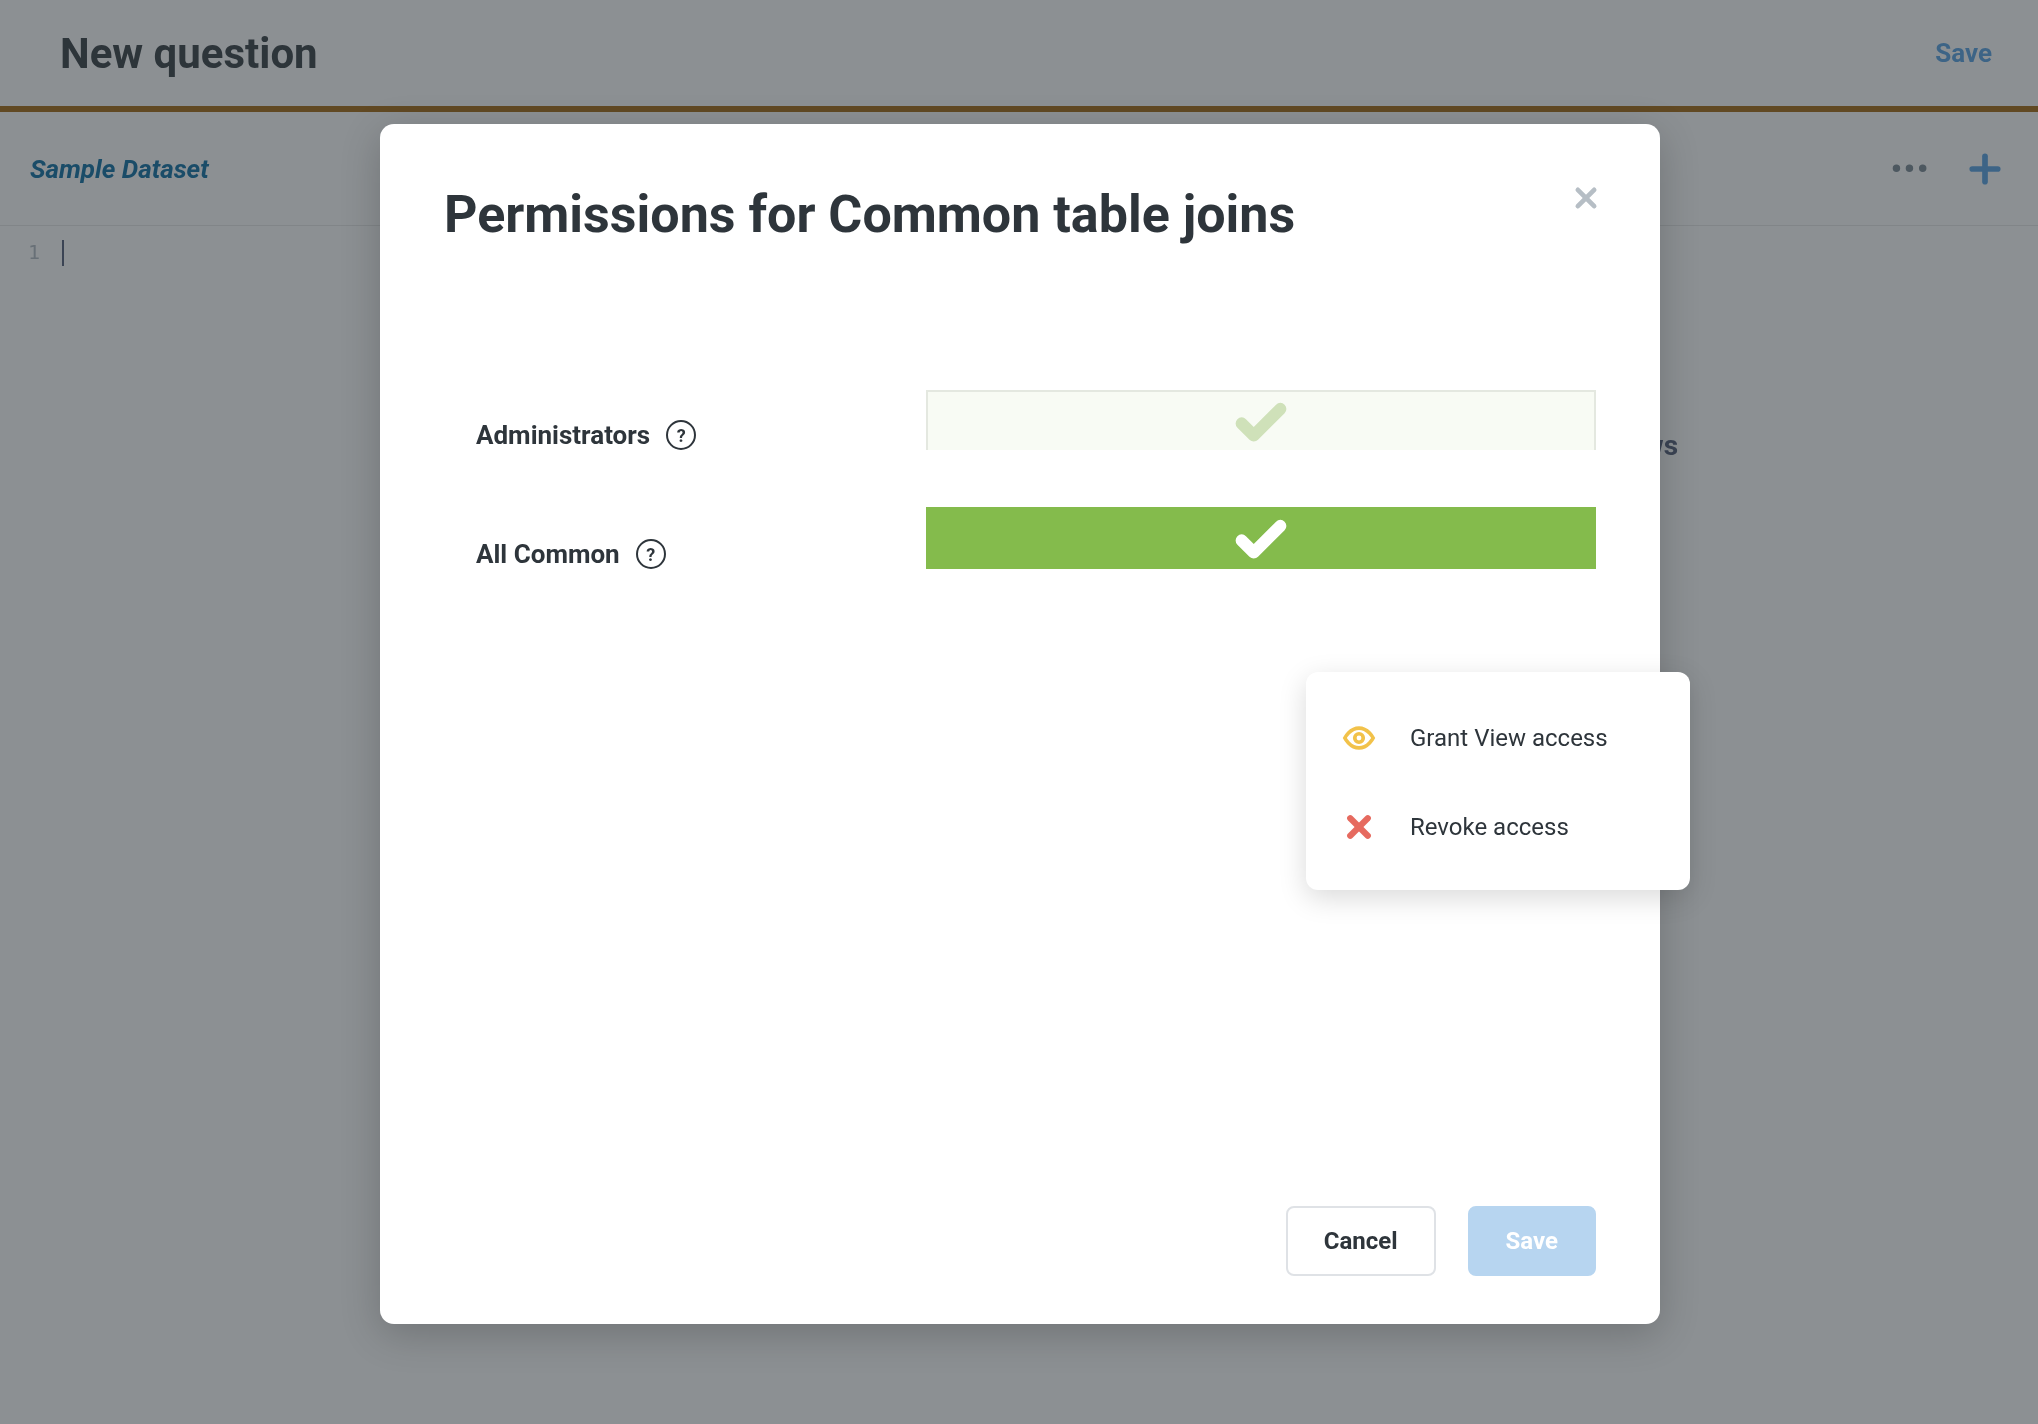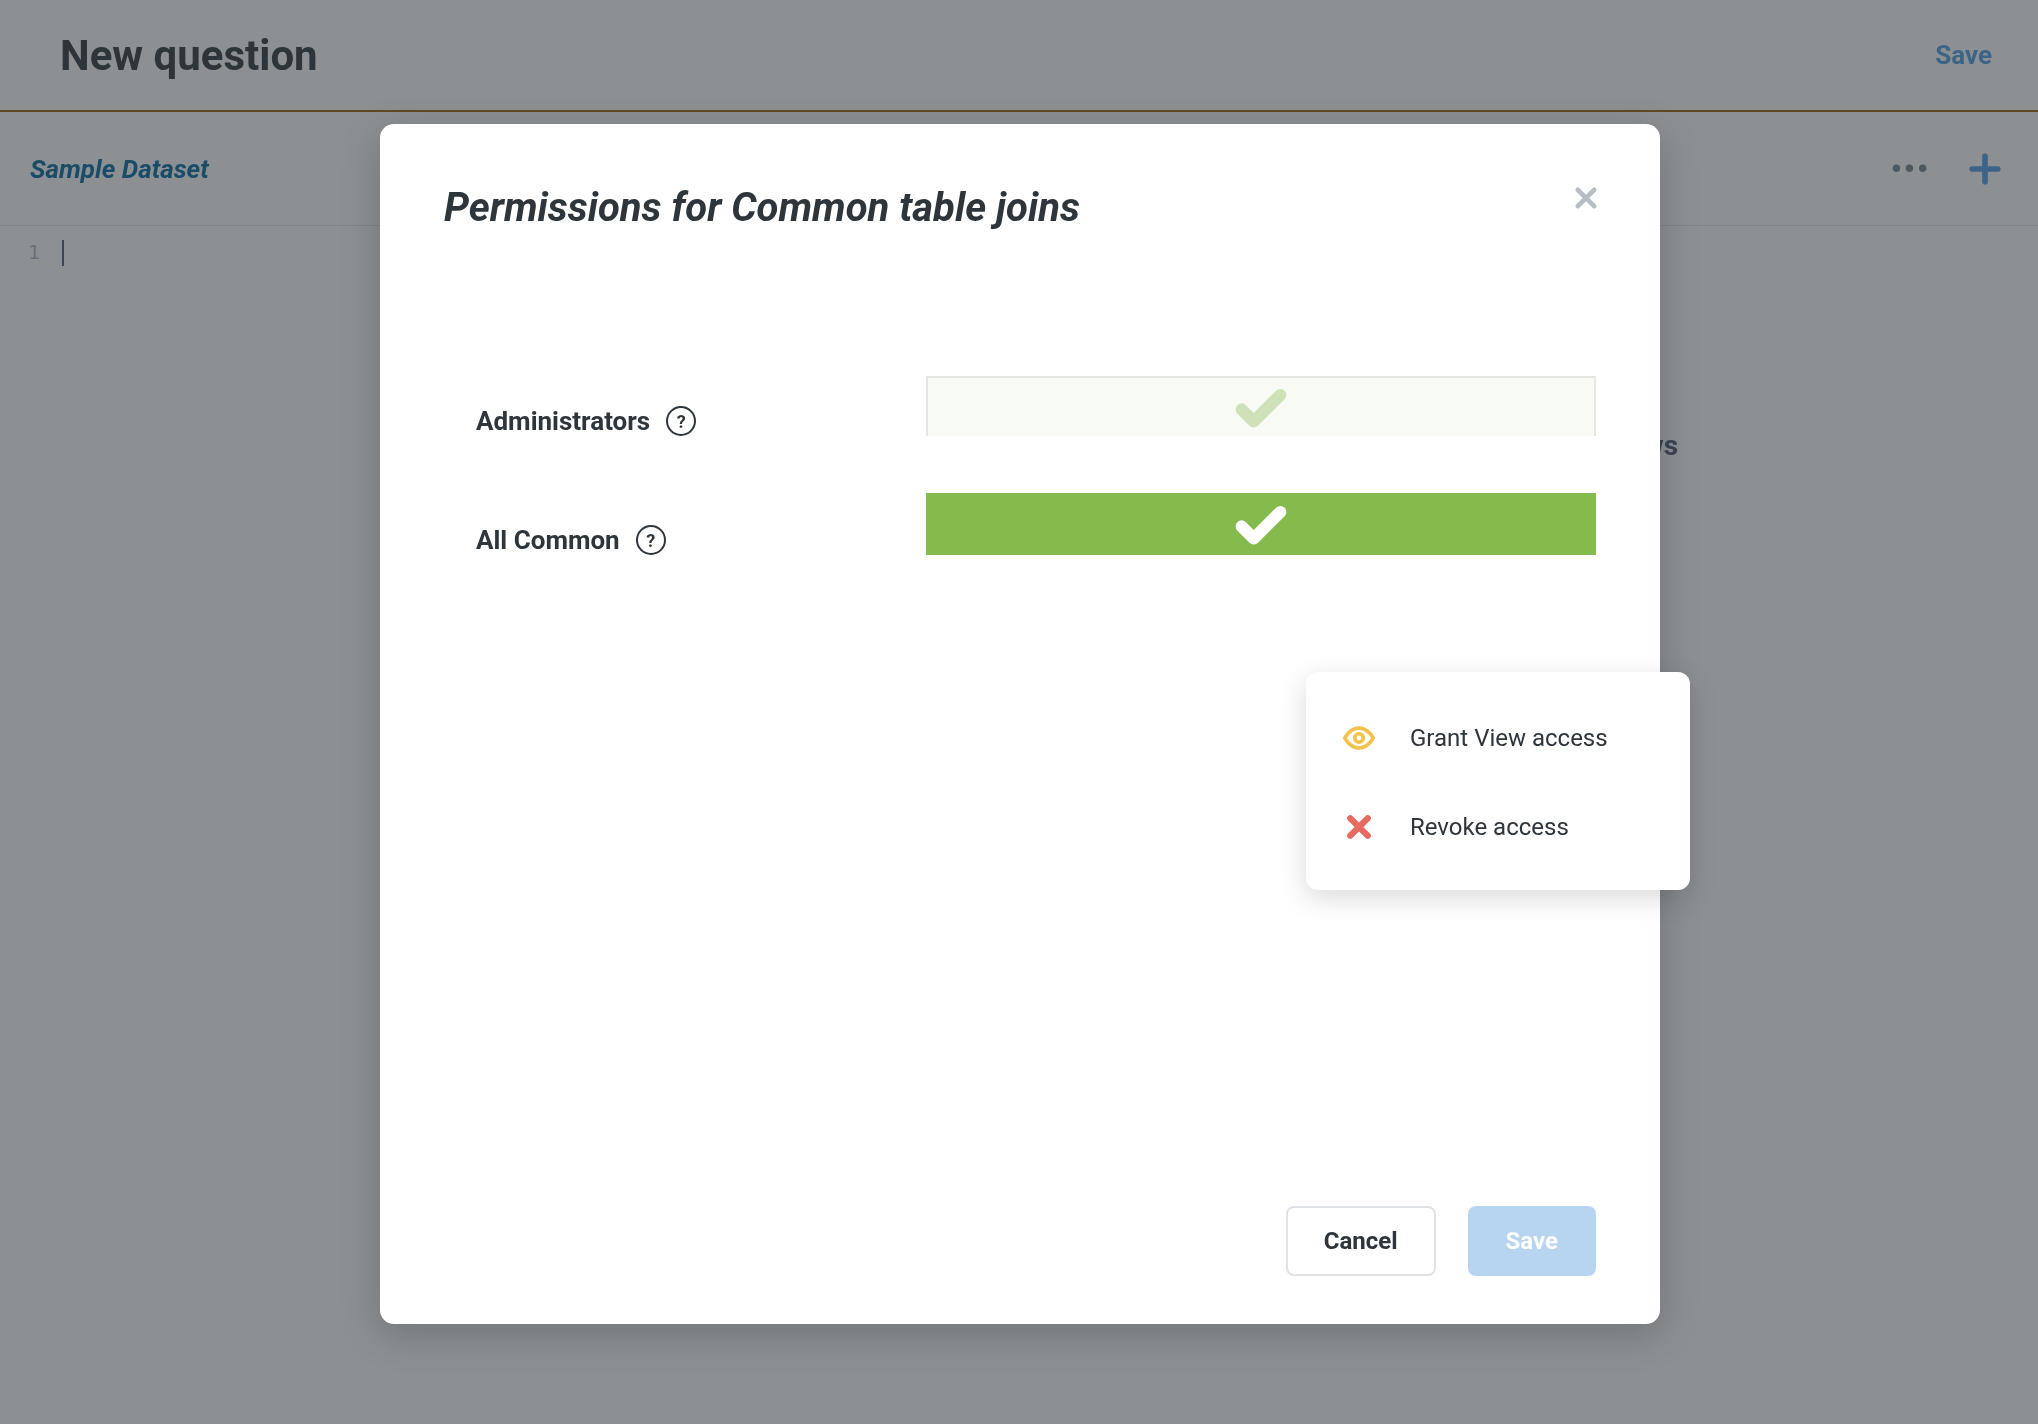--- a/index.html
+++ b/index.html
@@ -18,21 +18,21 @@
       position: absolute;
       inset: 0;
       background: #fff;
     }
     .page-header {
       display: flex;
       align-items: center;
       justify-content: space-between;
       height: 112px;
       padding: 0 46px 0 60px;
-      border-bottom: 2px solid #a16207;
+      border-bottom: 6px solid #a16207;
     }
     .page-title {
       font-size: 42px;
       font-weight: 700;
       color: #2e353b;
     }
     .page-save-link {
       color: #509ee3;
       font-size: 26px;
       font-weight: 700;
@@ -102,24 +102,23 @@
       width: 1280px;
       height: 1200px;
       background: #fff;
       border-radius: 14px;
       box-shadow: 0 10px 40px rgba(0,0,0,0.2);
       padding: 60px 64px 48px 64px;
       display: flex;
       flex-direction: column;
     }
     .modal-title {
-      font-size: 40px;
-      font-weight: 700;
-      color: #2e353b;
-      font-style: italic;
+      font-size: 52px;
+      font-weight: 700;
+      color: #2e353b;
     }
     .modal-close {
       position: absolute;
       right: 60px;
       top: 60px;
       cursor: pointer;
     }
     .modal-close svg { display: block; }
     
     .perm-table {

